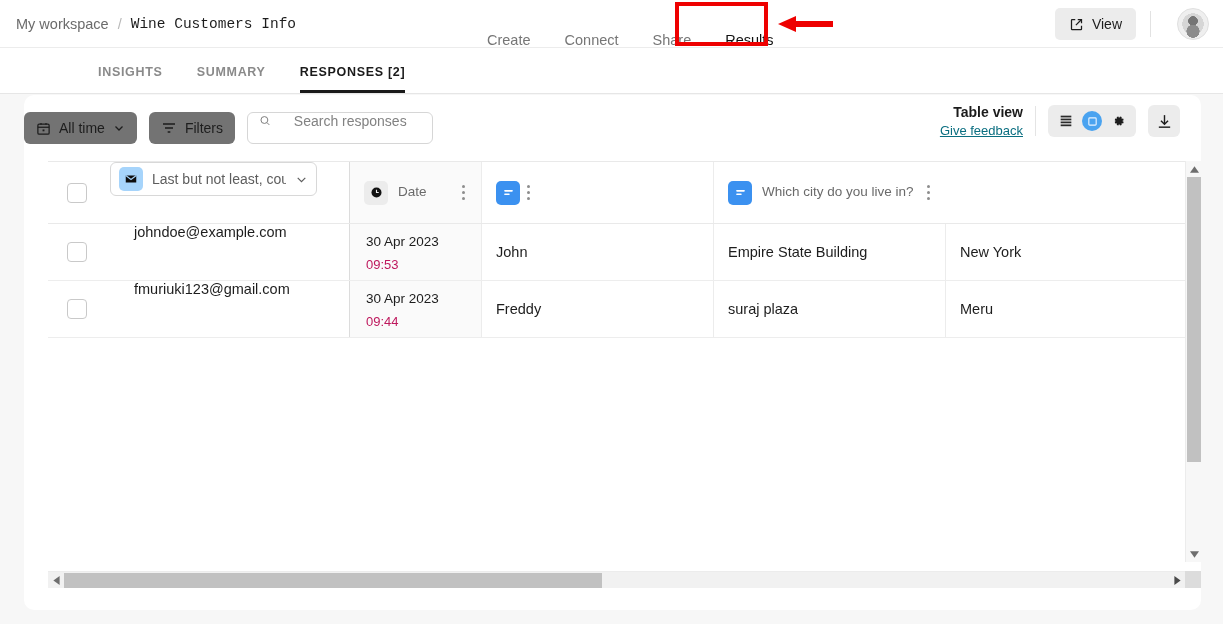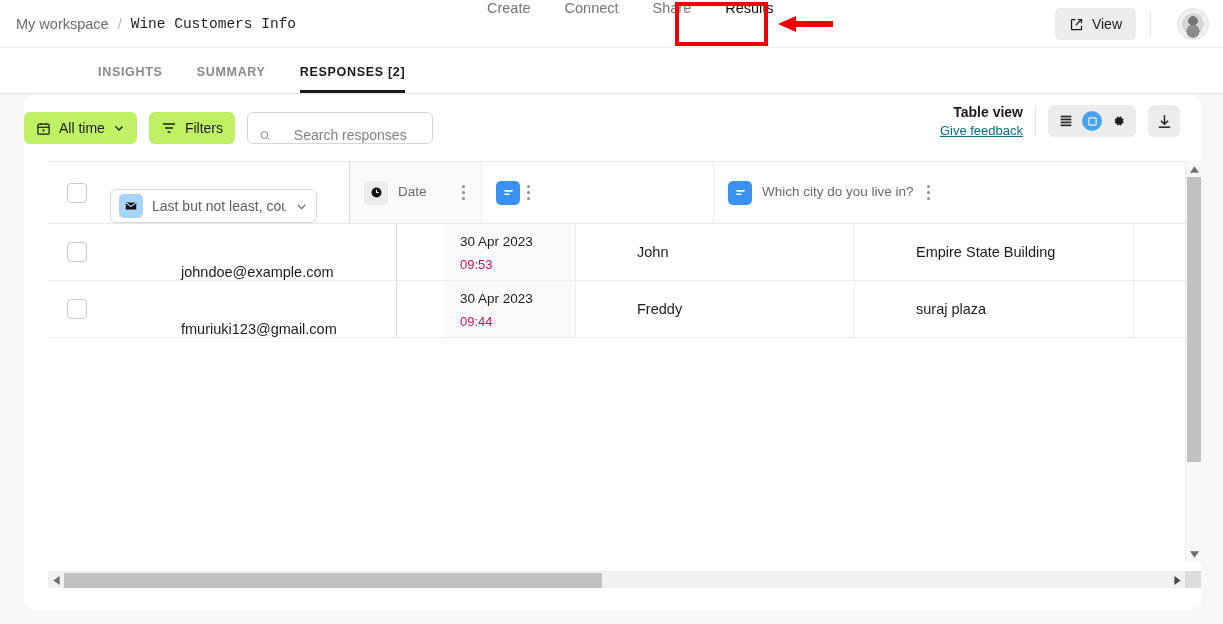--- a/index.html
+++ b/index.html
@@ -26,21 +26,21 @@
     font-size: 14.5px;
   }
   .bc-workspace { color: #6b6b6b; }
   .bc-sep { color: #b9b9b9; margin: 0 9px; }
   .bc-form { color: #1d1d1d; font-family: Liberation Mono, monospace; }
 
   .nav-tabs {
     position: absolute;
     left: 487px; top: 0;
     height: 48px;
-    display: flex; align-items: flex-start;
+    display: flex; align-items: flex-end;
     gap: 34px;
     font-size: 14.5px;
   }
   .nav-tab { color: #767676; cursor: pointer; white-space: nowrap; }
   .nav-tab.active { color: #111; }
 
   
   .annot-box {
     position: absolute;
     left: 675px; top: 2px;
@@ -133,31 +133,31 @@
 
   
   .toolbar {
     height: 66px;
     display: flex; align-items: center;
     padding: 0 10px 0 0;
     position: relative;
   }
   .pill {
     display: flex; align-items: center; gap: 8px;
-    background: #bef264;
+    background: #737373;
     border: none; border-radius: 6px;
     height: 32px; padding: 0 12px;
     font-size: 14px; color: #1d1d1d;
     font-family: inherit;
     cursor: pointer;
   }
   .pill.alltime { margin-left: 0; }
   .toolbar-left { display: flex; align-items: center; gap: 12px; margin-left: 0; }
   .searchbox {
-    display: flex; align-items: flex-end; gap: 23px;
+    display: flex; align-items: flex-start; gap: 23px;
     width: 186px; height: 32px;
     border: 1px solid #d6d6d6;
     border-radius: 6px;
     padding: 0 11px;
     background: #fff;
   }
   .searchbox input {
     border: none; outline: none;
     font-size: 14px; font-family: inherit;
     color: #1d1d1d;
@@ -222,37 +222,36 @@
     display: flex;
     align-items: stretch;
   }
   .thead {
     height: 62px;
     border-bottom: 1px solid #e9e9e9;
   }
   .tbody-row {
     height: 57px;
     border-bottom: 1px solid #ededed;
-    gap: 47px;
   }
   .c-check {
     width: 58px;
     display: flex; align-items: center; justify-content: center;
     flex: none;
   }
   .chk {
     width: 20px; height: 20px;
     border: 1px solid #c9c9c9;
     border-radius: 4px;
     background: #fff;
     cursor: pointer;
   }
   .c-email {
     width: 244px; flex: none;
-    display: flex; align-items: flex-end;
+    display: flex; align-items: flex-start;
     padding-left: 4px;
     border-right: 1px solid #dcdcdc;
   }
   .email-select {
     display: flex; align-items: center; gap: 9px;
     border: 1px solid #d8d8d8;
     border-radius: 6px;
     height: 34px;
     width: 207px;
     padding: 0 8px;

